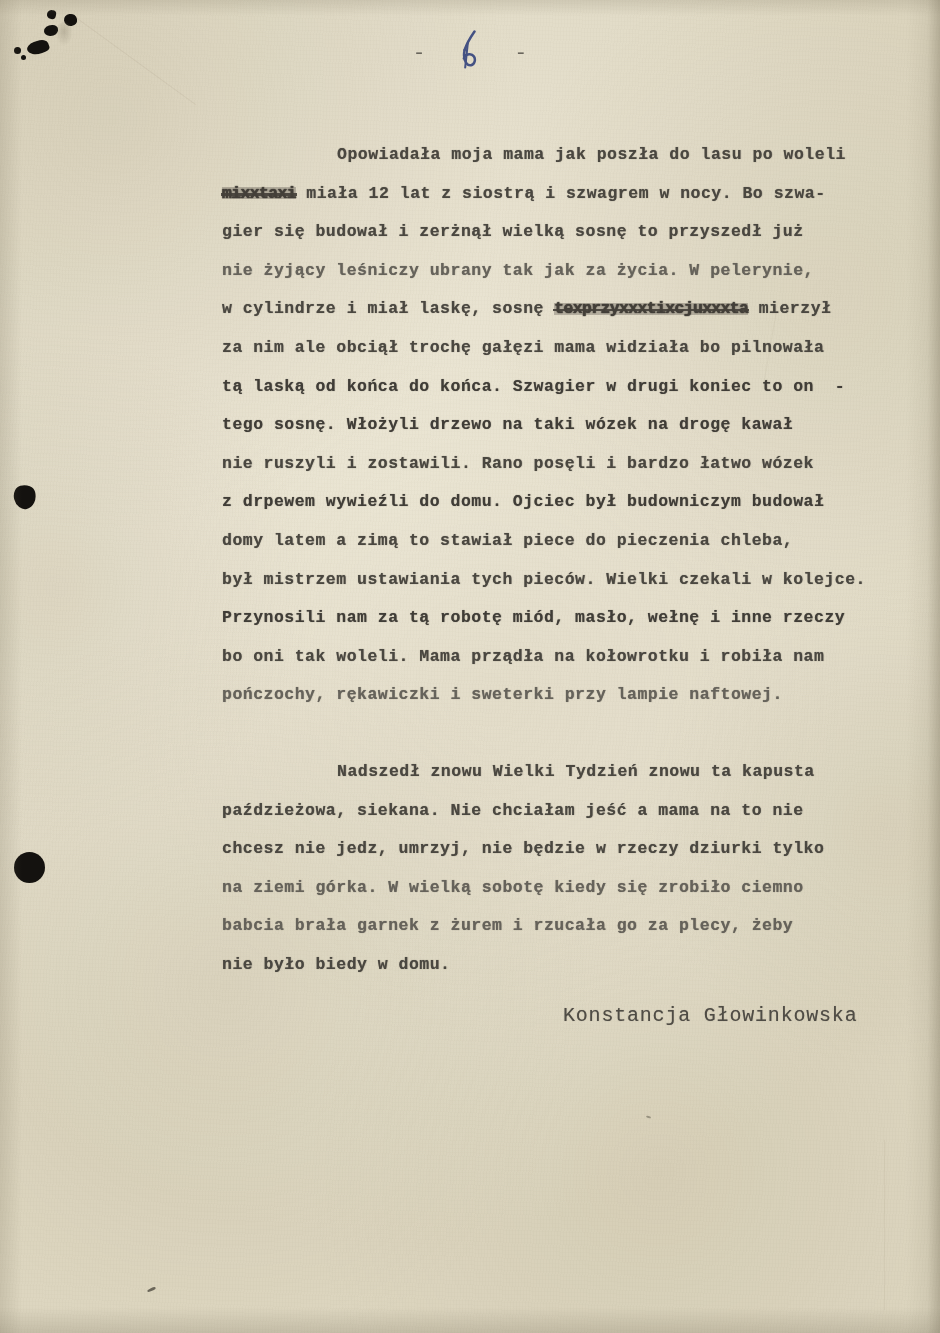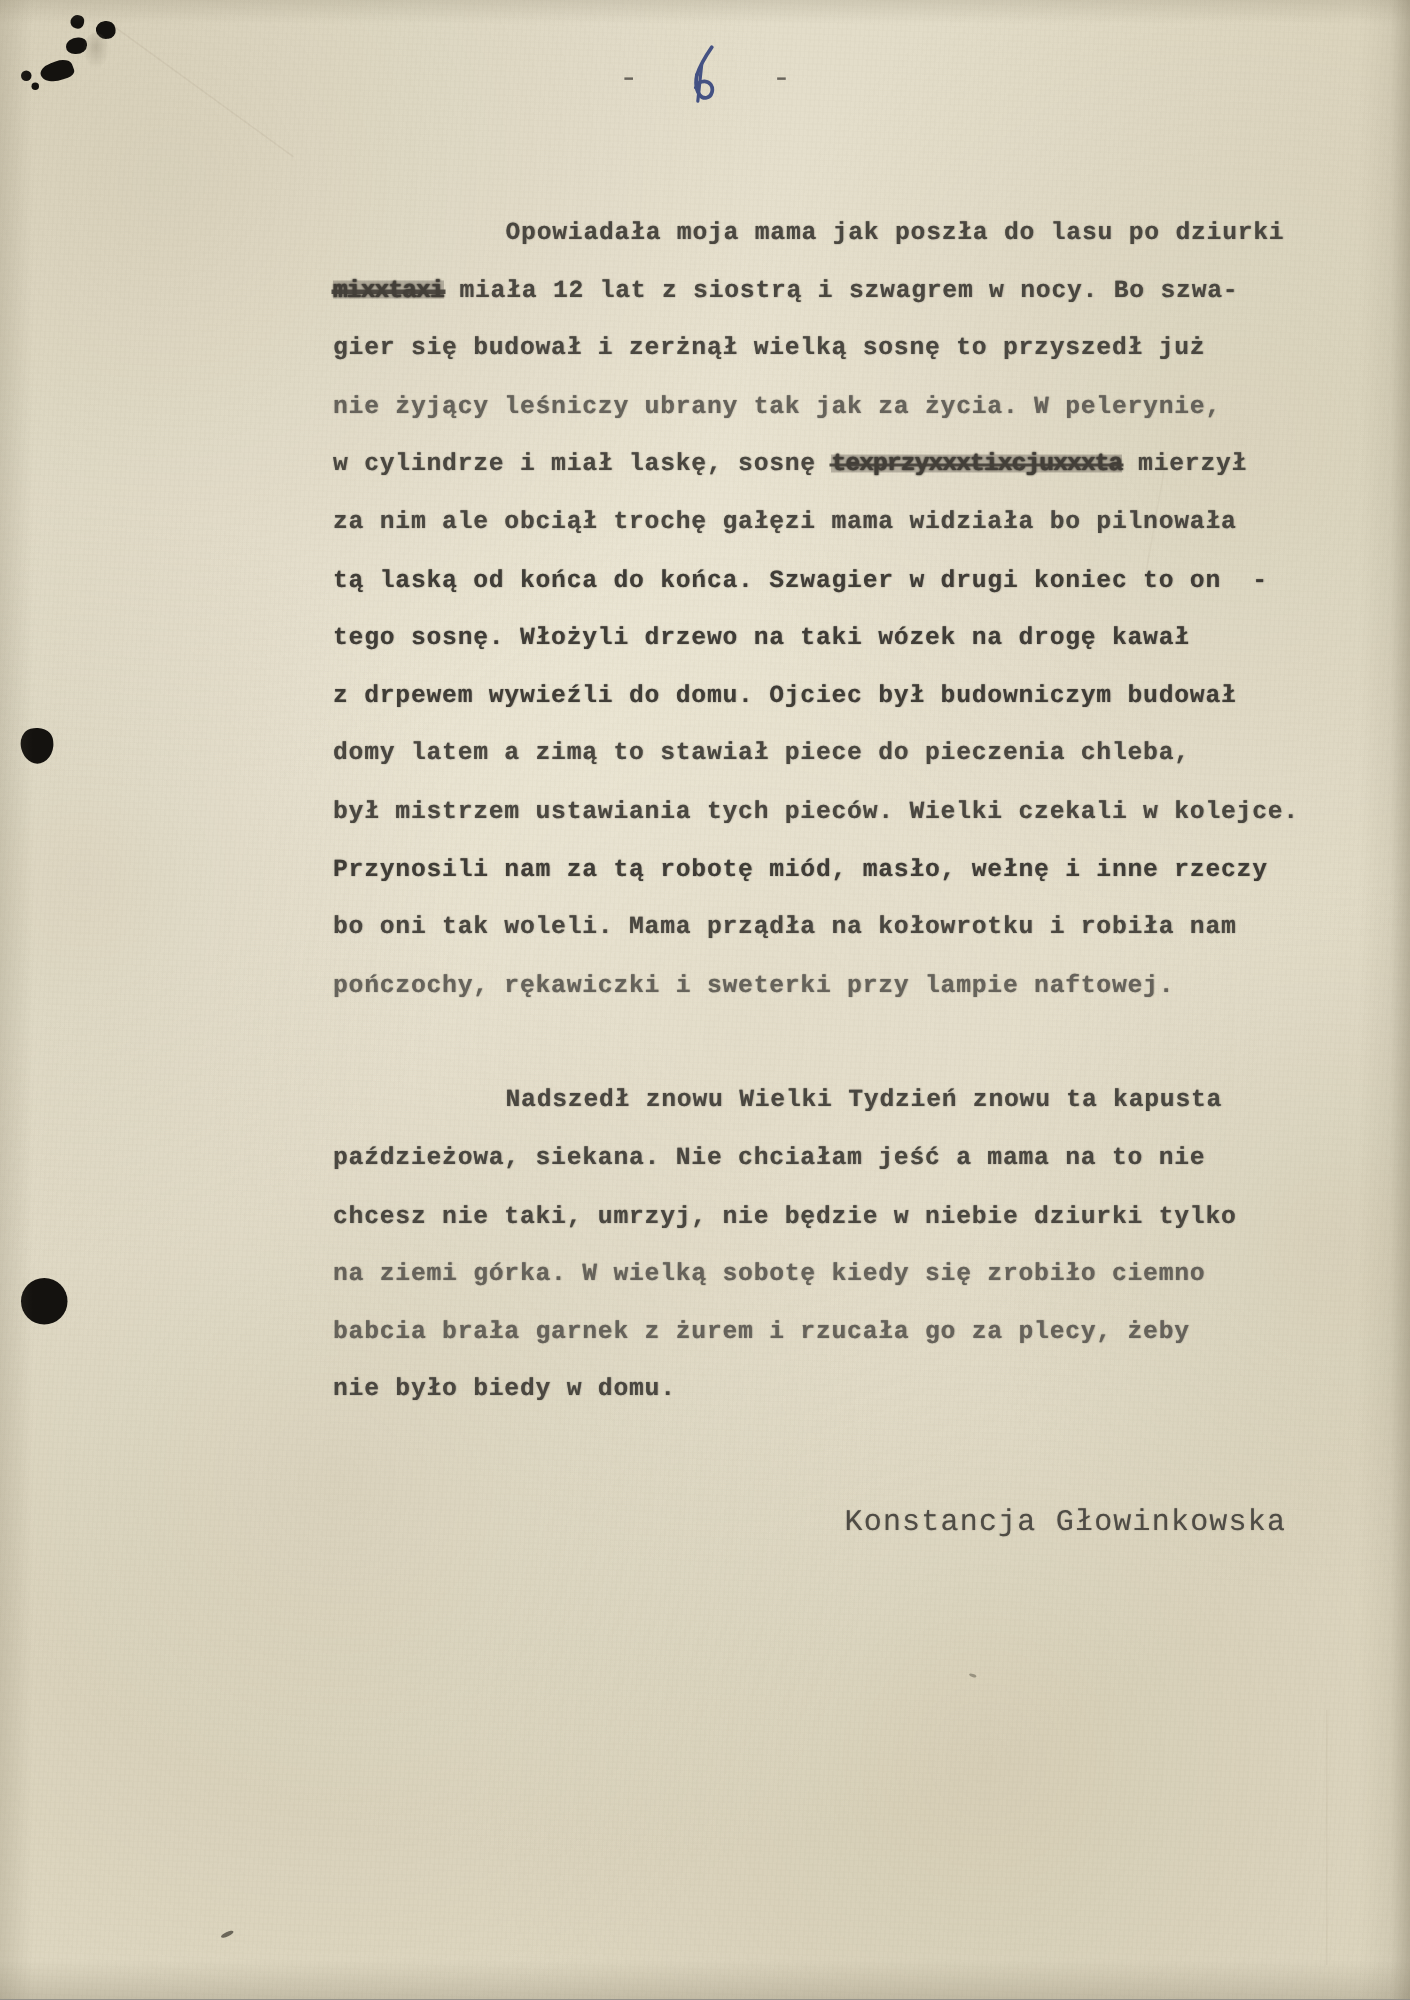--- a/index.html
+++ b/index.html
@@ -214,39 +214,40 @@
           <path d="M14.8 16 L 12.2 40.5" stroke-width="2.1"></path>
         </g>
       </svg>
     </span>
 
     <span class="hdr-dash">-</span>
   </div>
 
   <div id="body-text">
       <div class="para">
-        <div class="line  indent"><span>Opowiadała moja mama jak poszła do lasu po dziurki</span></div>
+        <div class="line  indent"><span>Opowiadała moja mama jak poszła do lasu po woleli</span></div>
         <div class="line "><span class="struck struck-heavy">mixxtaxi</span><span> miała 12 lat z siostrą i szwagrem w nocy. Bo szwa-</span></div>
         <div class="line "><span>gier się budował i zerżnął wielką sosnę to przyszedł już</span></div>
         <div class="line ink-lt"><span>nie żyjący leśniczy ubrany tak jak za życia. W pelerynie,</span></div>
         <div class="line "><span>w cylindrze i miał laskę, sosnę </span><span class="struck struck-heavy">texprzyxxxtixcjuxxxta</span><span> mierzył</span></div>
         <div class="line "><span>za nim ale obciął trochę gałęzi mama widziała bo pilnowała</span></div>
         <div class="line ink-dk"><span>tą laską od końca do końca. Szwagier w drugi koniec to on  -</span></div>
         <div class="line ink-dk"><span>tego sosnę. Włożyli drzewo na taki wózek na drogę kawał</span></div>
+        <div class="line "><span>nie ruszyli i zostawili. Rano posęli i bardzo łatwo wózek</span></div>
         <div class="line ink-dk"><span>z drpewem wywieźli do domu. Ojciec był budowniczym budował</span></div>
         <div class="line "><span>domy latem a zimą to stawiał piece do pieczenia chleba,</span></div>
         <div class="line "><span>był mistrzem ustawiania tych pieców. Wielki czekali w kolejce.</span></div>
         <div class="line ink-dk"><span>Przynosili nam za tą robotę miód, masło, wełnę i inne rzeczy</span></div>
         <div class="line "><span>bo oni tak woleli. Mama prządła na kołowrotku i robiła nam</span></div>
         <div class="line ink-lt"><span>pończochy, rękawiczki i sweterki przy lampie naftowej.</span></div>
       </div>
       <div class="para">
         <div class="line  indent"><span>Nadszedł znowu Wielki Tydzień znowu ta kapusta</span></div>
         <div class="line "><span>paździeżowa, siekana. Nie chciałam jeść a mama na to nie</span></div>
-        <div class="line "><span>chcesz nie taki, umrzyj, nie będzie w niebie dziurki tylko</span></div>
+        <div class="line "><span>chcesz nie jedz, umrzyj, nie będzie w rzeczy dziurki tylko</span></div>
         <div class="line ink-lt"><span>na ziemi górka. W wielką sobotę kiedy się zrobiło ciemno</span></div>
         <div class="line ink-lt"><span>babcia brała garnek z żurem i rzucała go za plecy, żeby</span></div>
         <div class="line "><span>nie było biedy w domu.</span></div>
       </div>
     </div>
 
   <div id="signature">Konstancja Głowinkowska</div>
 
   <div class="blot" id="blot-spatter-a"></div>
   <div class="blot" id="blot-spatter-b"></div>

